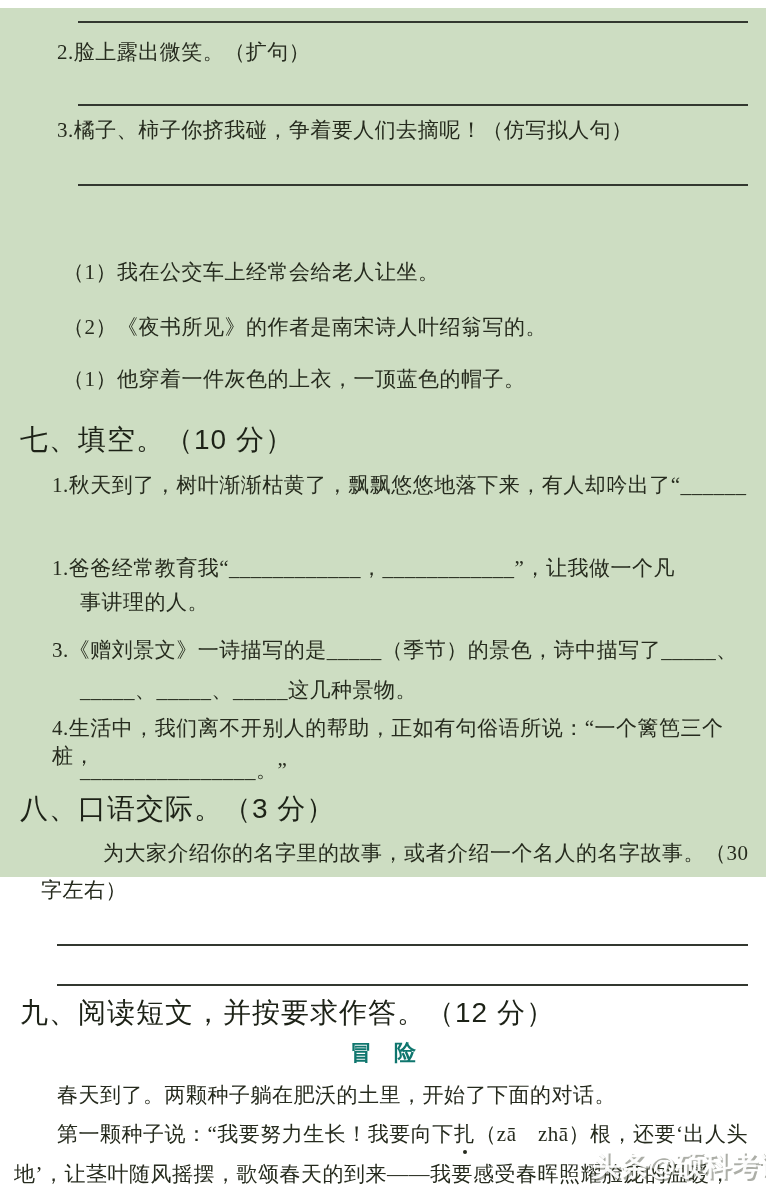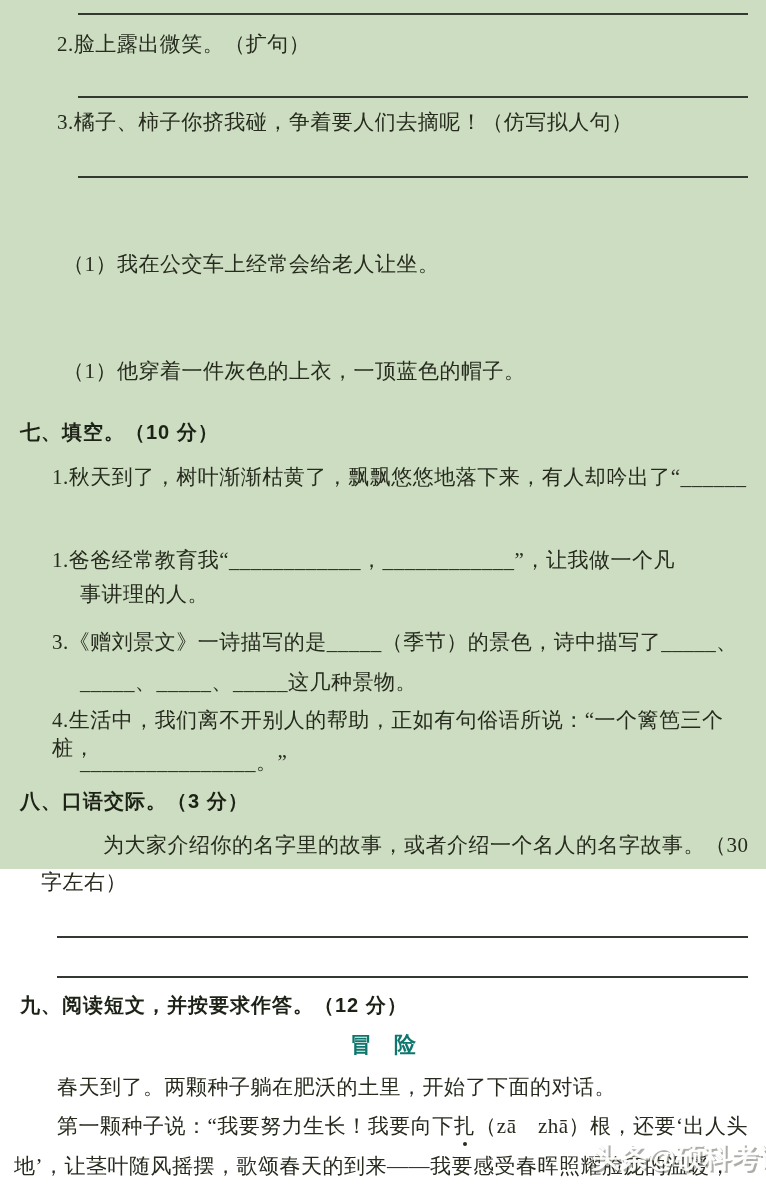--- a/index.html
+++ b/index.html
@@ -2,31 +2,32 @@
 <html><head>
 <meta charset="utf-8">
 <style>
   html,body{margin:0;padding:0;}
   body{width:766px;height:1189px;overflow:hidden;}
   .page{
     position:relative;width:766px;height:869px;
     background:#cdddc2;
     font-family:"Liberation Serif","DejaVu Serif",serif;
     color:#262b1e;
+    margin-top:8px;
   }
   .line{
     position:absolute;
     font-size:21px;line-height:28px;
     white-space:pre-wrap;
     letter-spacing:0.5px;
   }
   .heading{
     position:absolute;
     font-family:"Liberation Sans","DejaVu Sans",sans-serif;
-    font-weight:700;font-size:20px;line-height:28px;
+    font-weight:400;font-size:28px;line-height:28px;
     color:#1d2217;letter-spacing:1px;white-space:pre;
   }
   .answer-line{
     position:absolute;height:0;
     border-top:2px solid #333830;
   }
   .story-title{
     position:absolute;left:0;width:766px;text-align:center;
     font-family:"Liberation Sans","DejaVu Sans",sans-serif;
     font-weight:700;font-size:22px;line-height:28px;color:#0f766e;
@@ -55,20 +56,21 @@
 
   <div class="line" style="top:30px;left:57px;">2.脸上露出微笑。（扩句）</div>
 
   <div class="answer-line" style="top:96px;left:78px;width:670px;"></div>
 
   <div class="line" style="top:108px;left:57px;">3.橘子、柿子你挤我碰，争着要人们去摘呢！（仿写拟人句）</div>
 
   <div class="answer-line" style="top:176px;left:78px;width:670px;"></div>
 
   <div class="line" style="top:250px;left:63px;">（1）我在公交车上经常会给老人让坐。</div>
+  <div class="line" style="top:305px;left:63px;">（2）《夜书所见》的作者是南宋诗人叶绍翁写的。</div>
   <div class="line" style="top:357px;left:63px;">（1）他穿着一件灰色的上衣，一顶蓝色的帽子。</div>
 
   <div class="heading" style="top:418px;left:20px;">七、填空。（10 分）</div>
   <div class="line" style="top:463px;left:52px;">1.秋天到了，树叶渐渐枯黄了，飘飘悠悠地落下来，有人却吟出了“______</div>
   <div class="line" style="top:546px;left:52px;">1.爸爸经常教育我“____________，____________”，让我做一个凡</div>
   <div class="line" style="top:580px;left:80px;">事讲理的人。</div>
   <div class="line" style="top:628px;left:52px;">3.《赠刘景文》一诗描写的是_____（季节）的景色，诗中描写了_____、</div>
   <div class="line" style="top:668px;left:80px;">_____、_____、_____这几种景物。</div>
   <div class="line" style="top:706px;left:52px;">4.生活中，我们离不开别人的帮助，正如有句俗语所说：“一个篱笆三个桩，</div>
   <div class="line" style="top:748px;left:80px;">________________。”</div>

